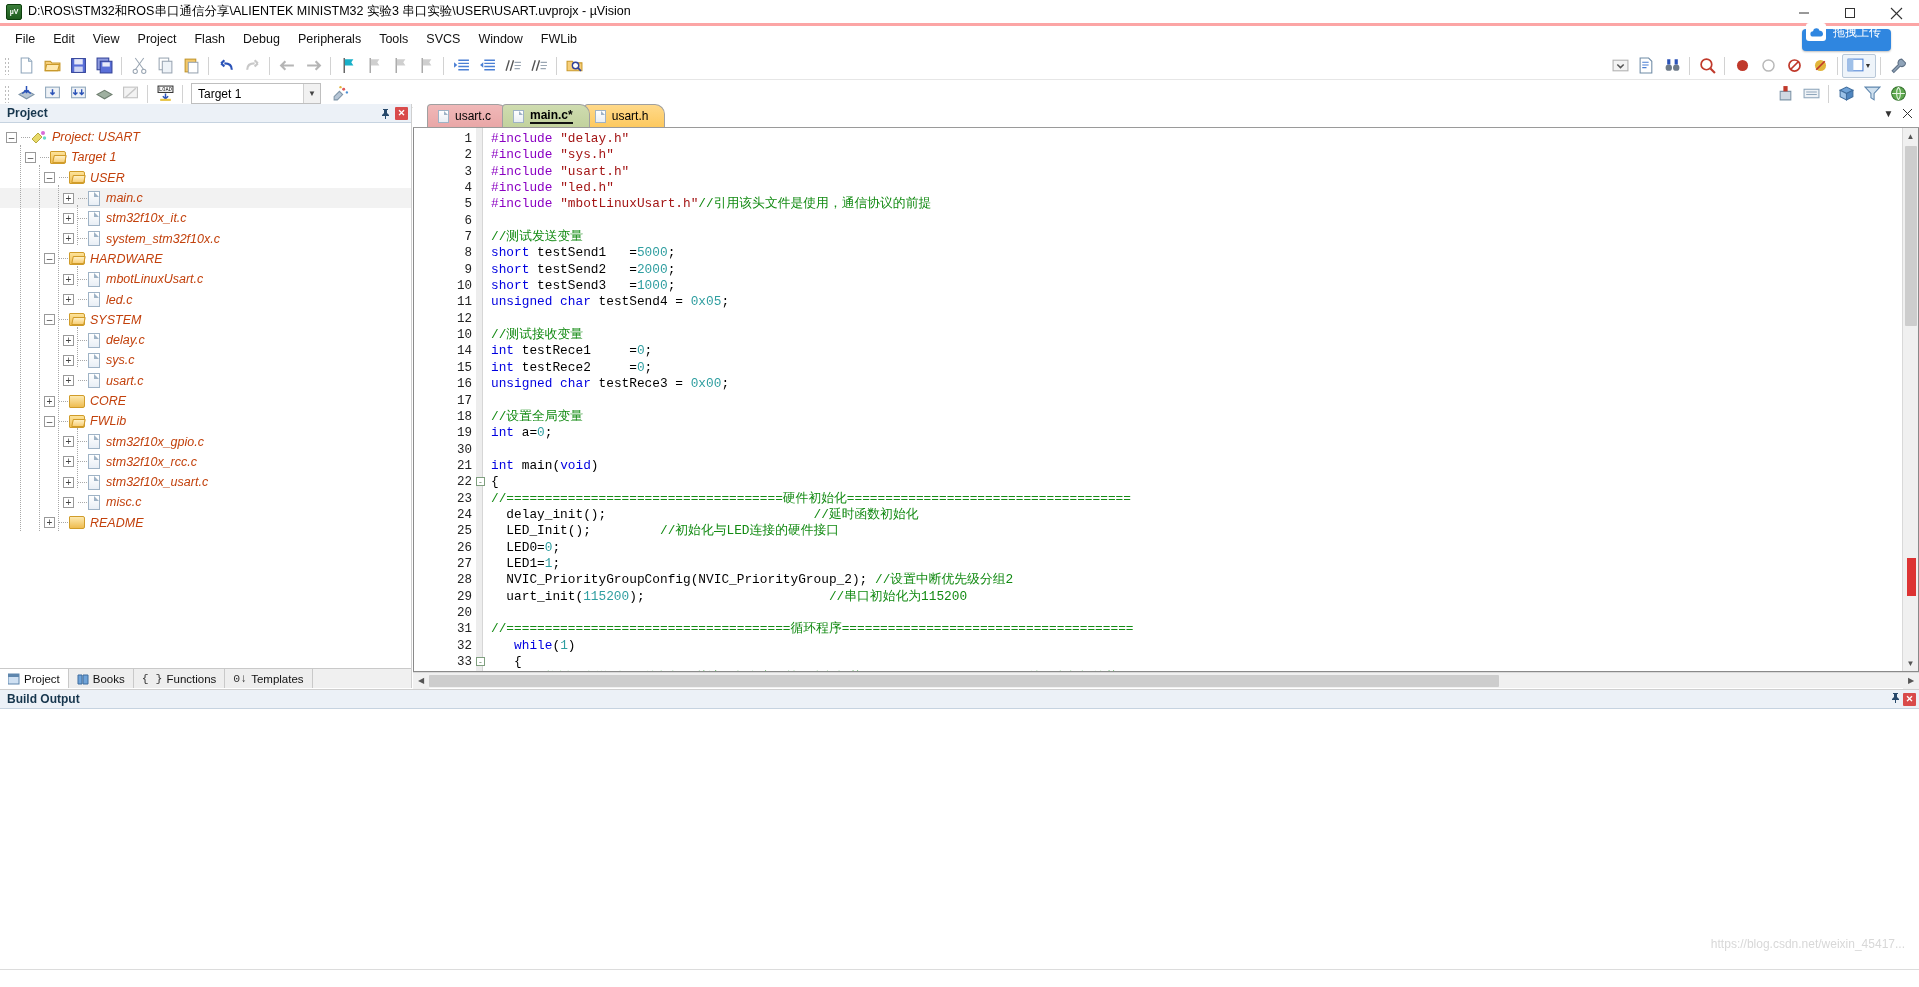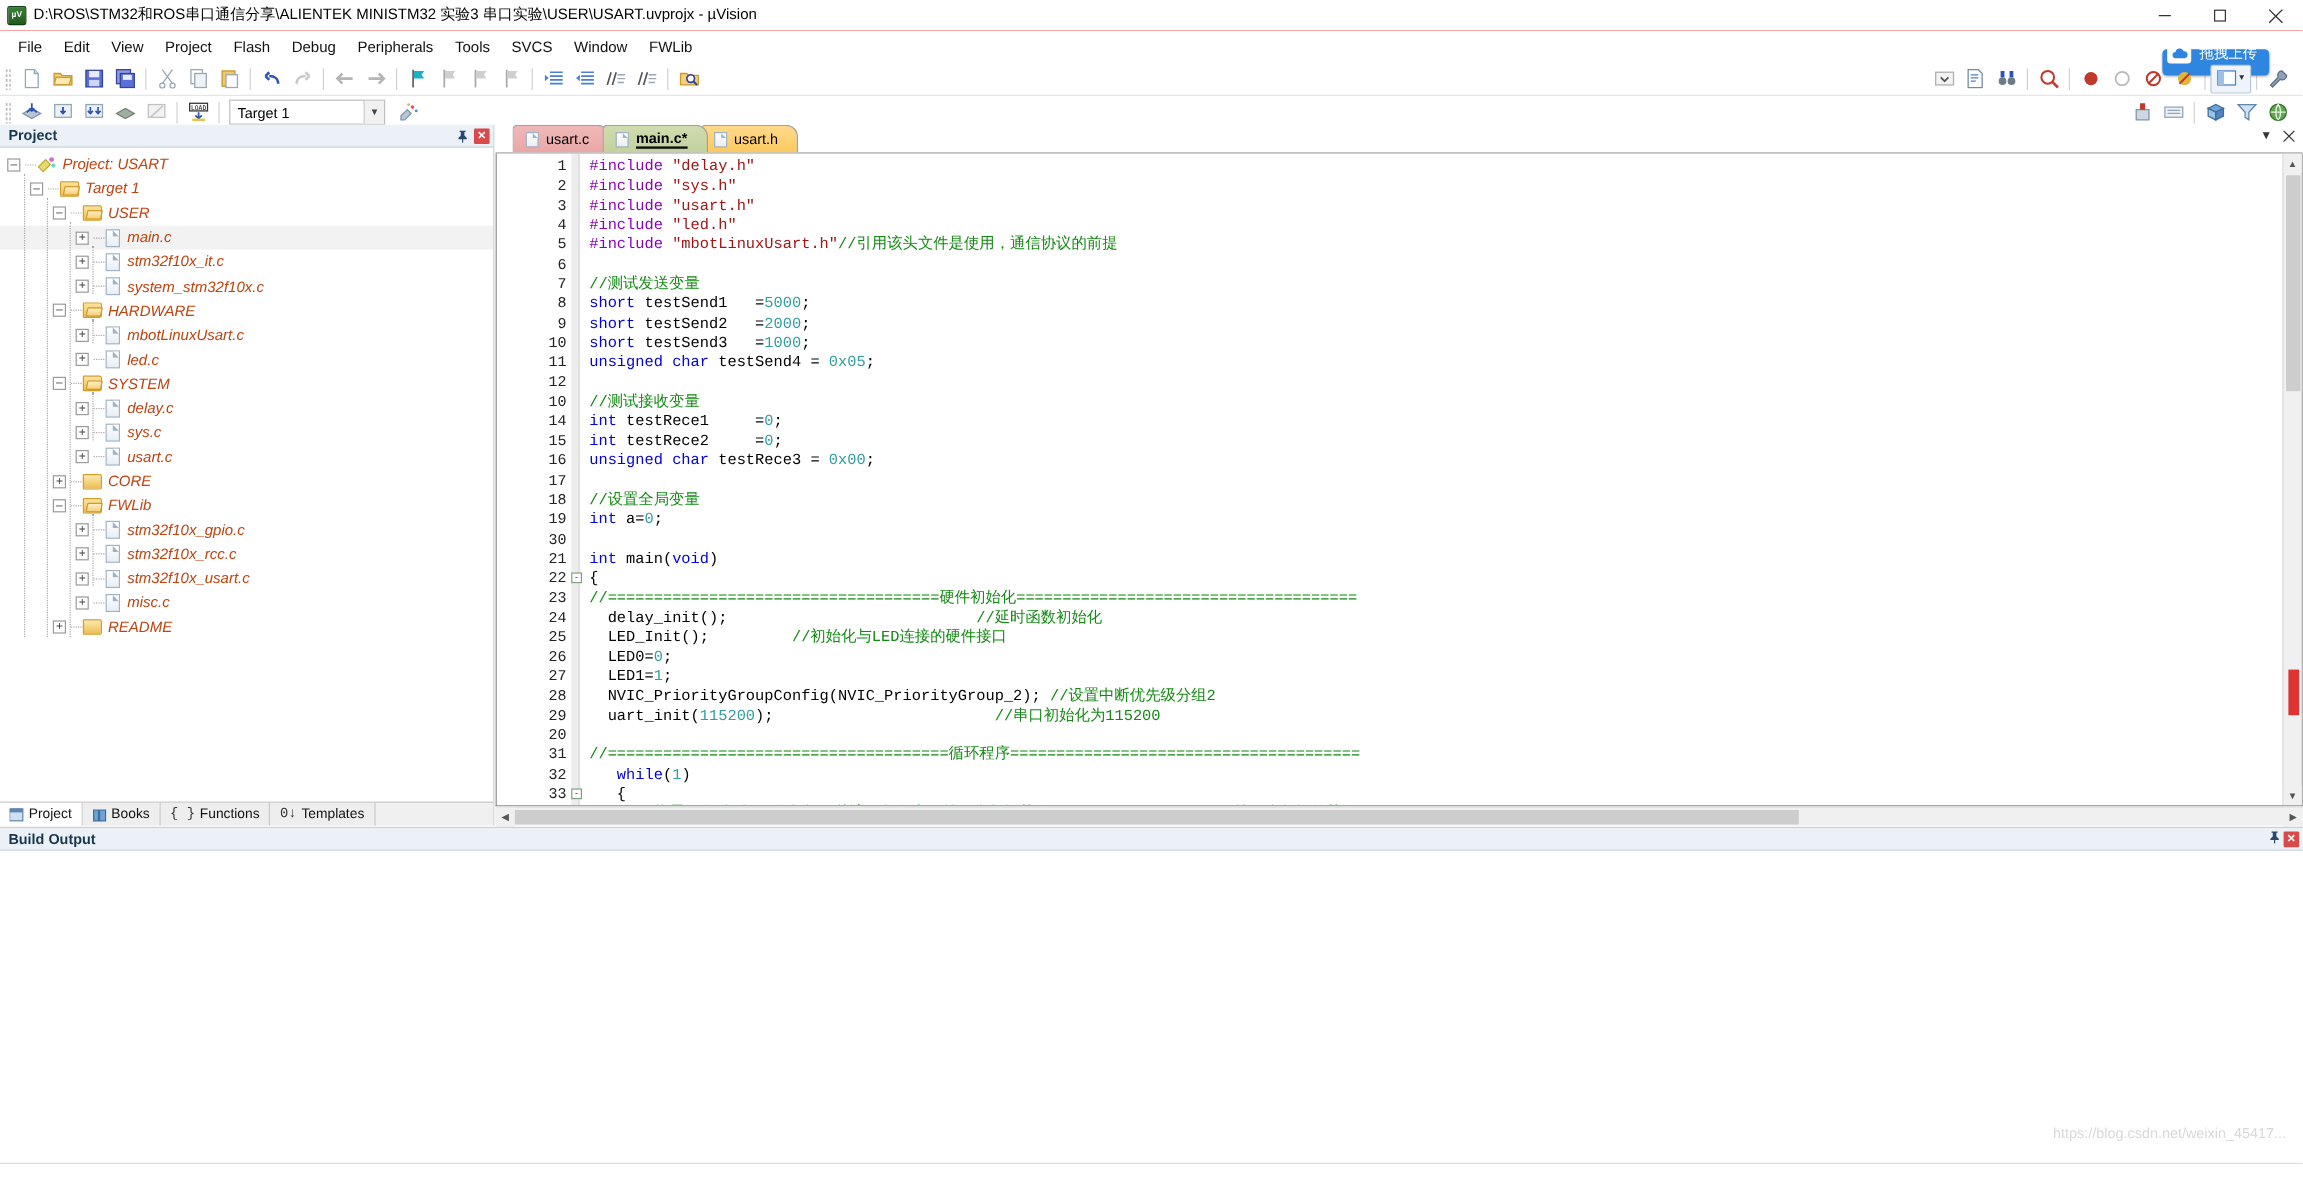--- a/index.html
+++ b/index.html
@@ -7,21 +7,21 @@
   body {
     width:1919px; height:987px;
     font-family:"Liberation Sans", sans-serif;
     font-size:12px; color:#000; background:#fff;
     overflow:hidden; position:relative;
   }
 
   
   .titlebar{
     height:26px; background:#ffffff; display:flex; align-items:center;
-    border-bottom:1px solid #fca5a5; position:relative;
+    border-bottom:3px solid #fca5a5; position:relative;
   }
   .app-icon{
     width:16px;height:16px;margin:0 6px 0 6px;flex:none;
     background:linear-gradient(#3a7d3a,#1f5c1f);
     border:1px solid #0d3f0d;border-radius:2px;
     color:#fff;font-size:7px;line-height:14px;text-align:center;font-weight:bold;
   }
   .title-text{ font-size:12.5px; color:#000; white-space:nowrap; }
   .win-btns{ position:absolute; right:0; top:0; height:26px; display:flex; }
   .win-btn{ width:46px;height:26px;display:flex;align-items:center;justify-content:center;
@@ -29,21 +29,21 @@
   .win-btn.close{ }
   .win-btn.close svg{ }
 
   
   .menubar{
     height:26px; display:flex; align-items:center; background:#fff;
     padding-left:6px; position:relative;
   }
   .menu-item{ padding:3px 9px; font-size:12.5px; color:#111; }
   .upload-pill{
-    position:absolute; right:28px; top:15px; height:22px;
+    position:absolute; right:28px; top:3px; height:22px;
     background:#2f86e0; border-radius:4px; color:#fff;
     display:flex; align-items:center; padding:0 10px 16px 4px; font-size:12px;
     box-shadow:0 1px 2px rgba(0,0,0,.25);
   }
   .upload-ico{
     width:20px;height:18px;background:#fff;border-radius:3px;margin-right:7px;
     display:flex;align-items:center;justify-content:center;color:#2f86e0;font-size:11px;font-weight:bold;
   }
 
   

